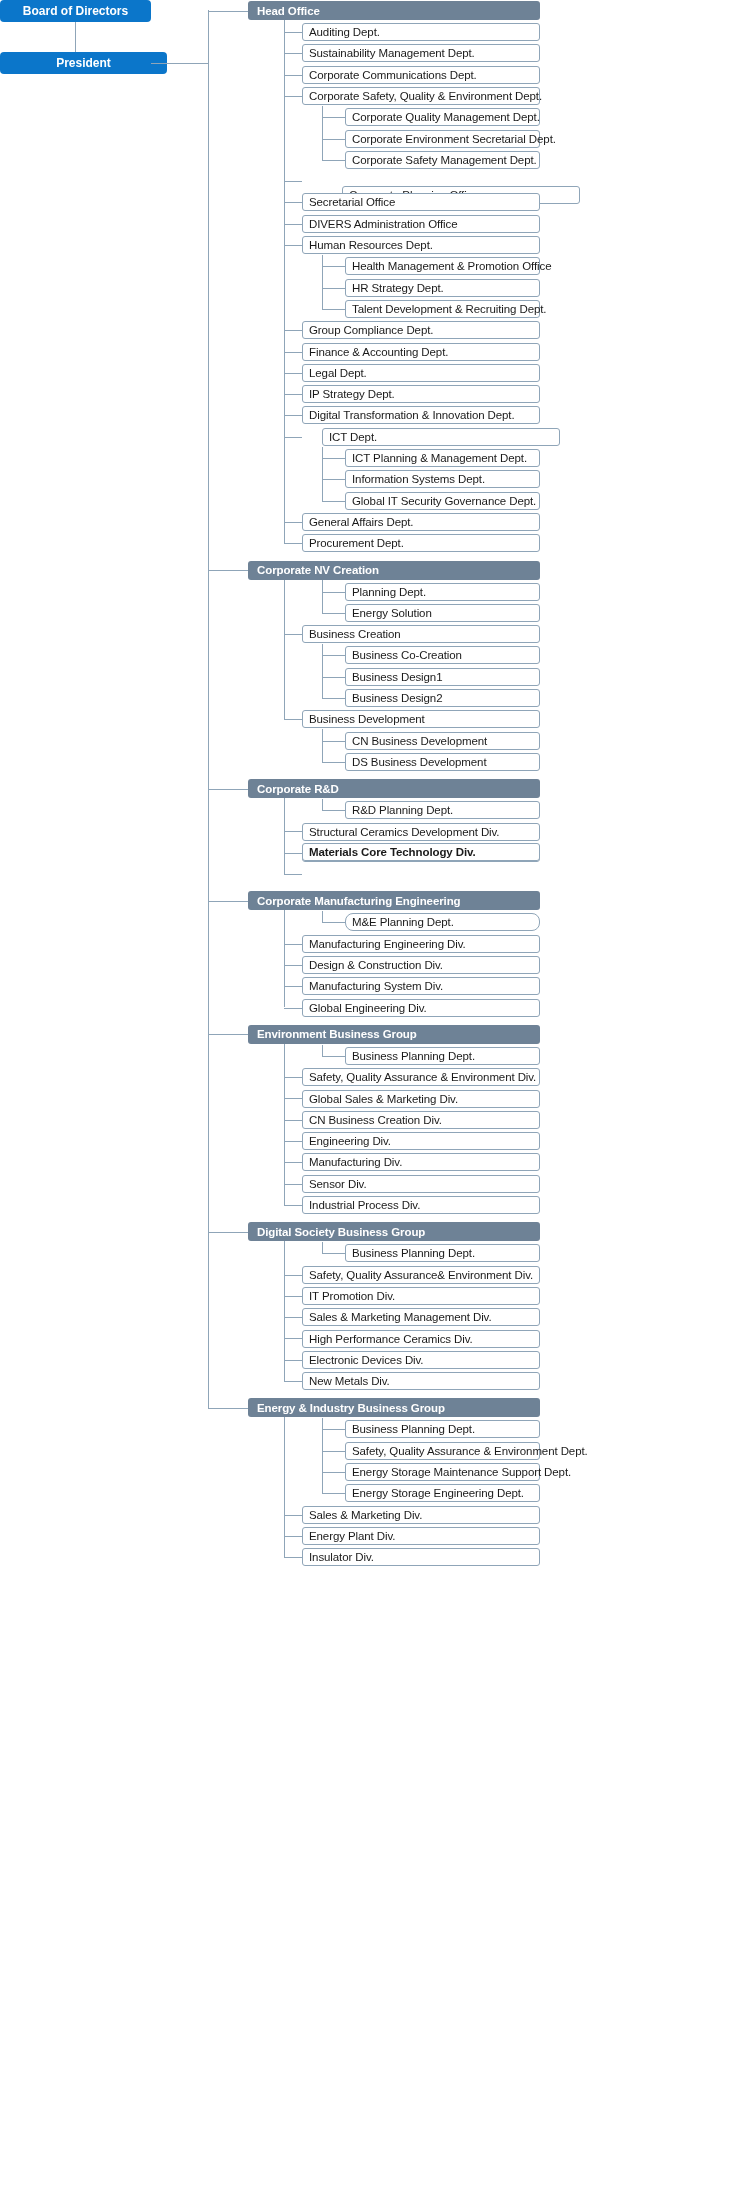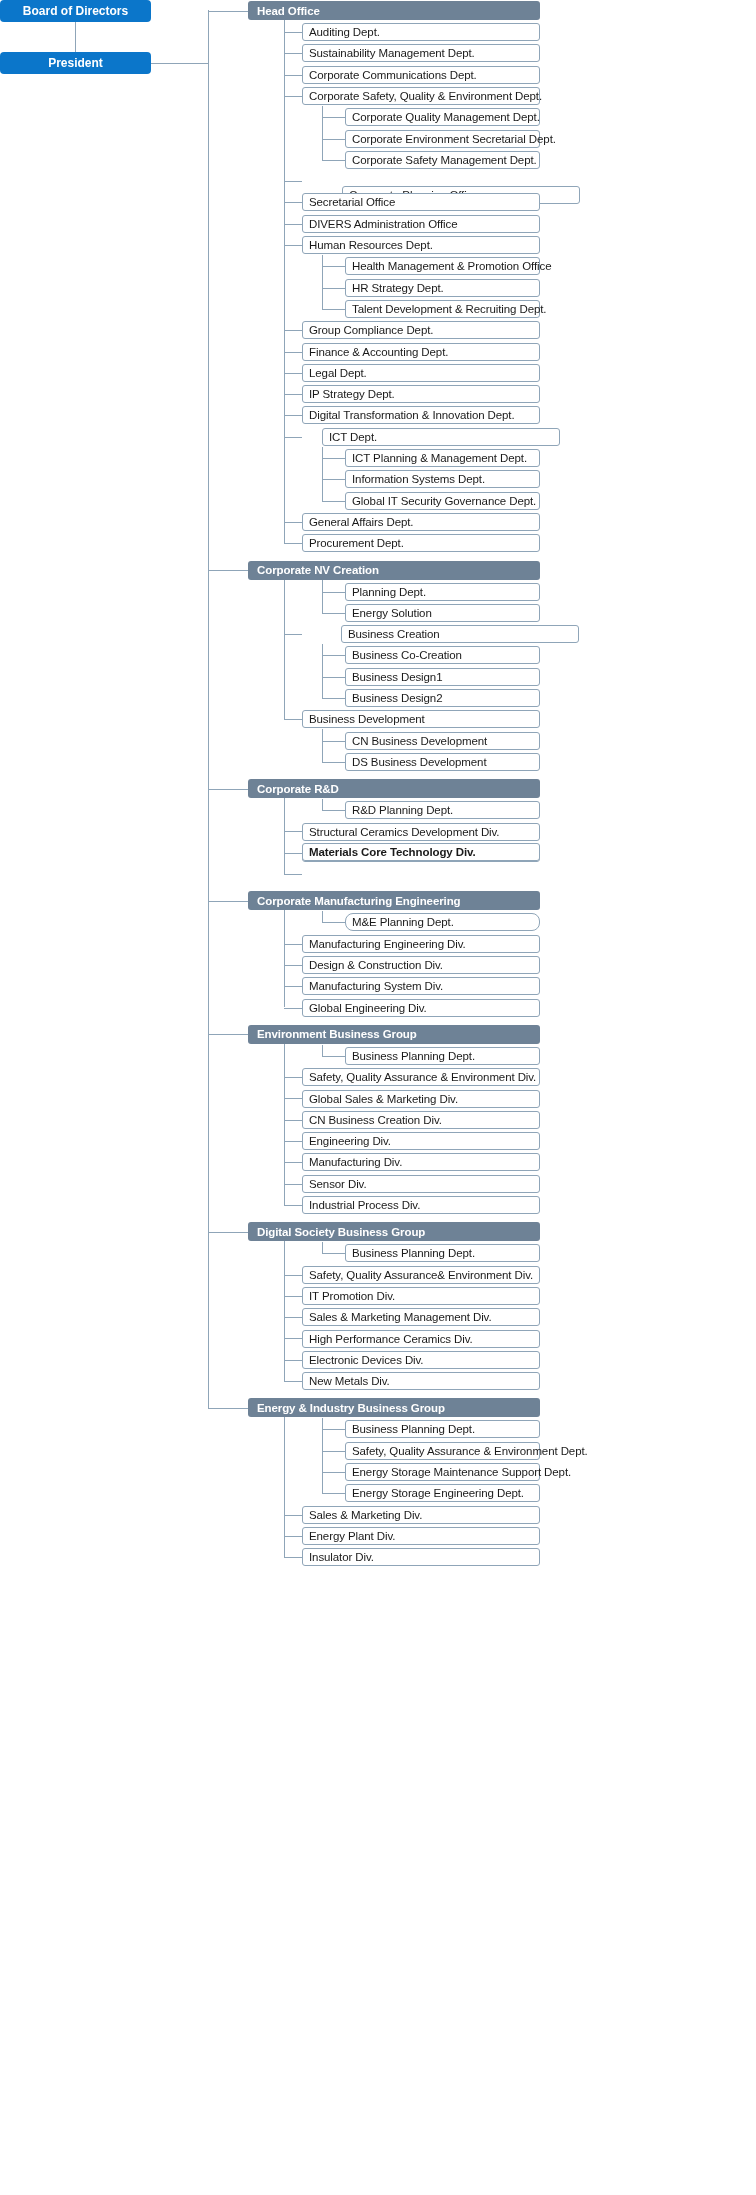--- a/index.html
+++ b/index.html
@@ -57,21 +57,21 @@
     border-radius: 4px;
     color: #ffffff;
     font-size: 12px;
     font-weight: bold;
     display: flex;
     align-items: center;
     justify-content: center;
     white-space: nowrap;
   }
   #board-of-directors { left: 0px; top: 0px; width: 151px; height: 22px; }
-  #president        { left: 0px; top: 52px; width: 151px; height: 22px; }
+  #president        { left: 0px; top: 52px; width: 167px; height: 22px; }
 
   
   .vline { position: absolute; width: 1px; background: #8fa5b8; }
   .hline { position: absolute; height: 1px; background: #8fa5b8; }
 </style>
 </head>
 <body>
 
 <div id="chart">
 
@@ -141,21 +141,21 @@
       <div class="vline" style="left: 284px; top: 20px; height: 523px;"></div>
       <div class="vline" style="left: 322px; top: 106px; height: 54px;"></div>
       <div class="vline" style="left: 322px; top: 255px; height: 54px;"></div>
       <div class="vline" style="left: 322px; top: 447px; height: 54px;"></div>
       <div class="group-header" style="top: 560.5px;">Corporate NV Creation</div>
       <div class="hline" style="left: 208px; top: 570px; width: 40px;"></div>
       <div class="node lvl2" style="top: 582.5px;">Planning Dept.</div>
       <div class="hline" style="left: 322px; top: 592px; width: 23px;"></div>
       <div class="node lvl2" style="top: 603.8px;">Energy Solution</div>
       <div class="hline" style="left: 322px; top: 613px; width: 23px;"></div>
-      <div class="node lvl1" style="top: 625.1px; margin-left: 39px;">Business Creation</div>
+      <div class="node lvl1" style="top: 625.1px;">Business Creation</div>
       <div class="hline" style="left: 284px; top: 634px; width: 18px;"></div>
       <div class="node lvl2" style="top: 646.4px;">Business Co-Creation</div>
       <div class="hline" style="left: 322px; top: 655px; width: 23px;"></div>
       <div class="node lvl2" style="top: 667.7px;">Business Design1</div>
       <div class="hline" style="left: 322px; top: 677px; width: 23px;"></div>
       <div class="node lvl2" style="top: 689px;">Business Design2</div>
       <div class="hline" style="left: 322px; top: 698px; width: 23px;"></div>
       <div class="node lvl1" style="top: 710.3px;">Business Development</div>
       <div class="hline" style="left: 284px; top: 719px; width: 18px;"></div>
       <div class="node lvl2" style="top: 731.6px;">CN Business Development</div>

